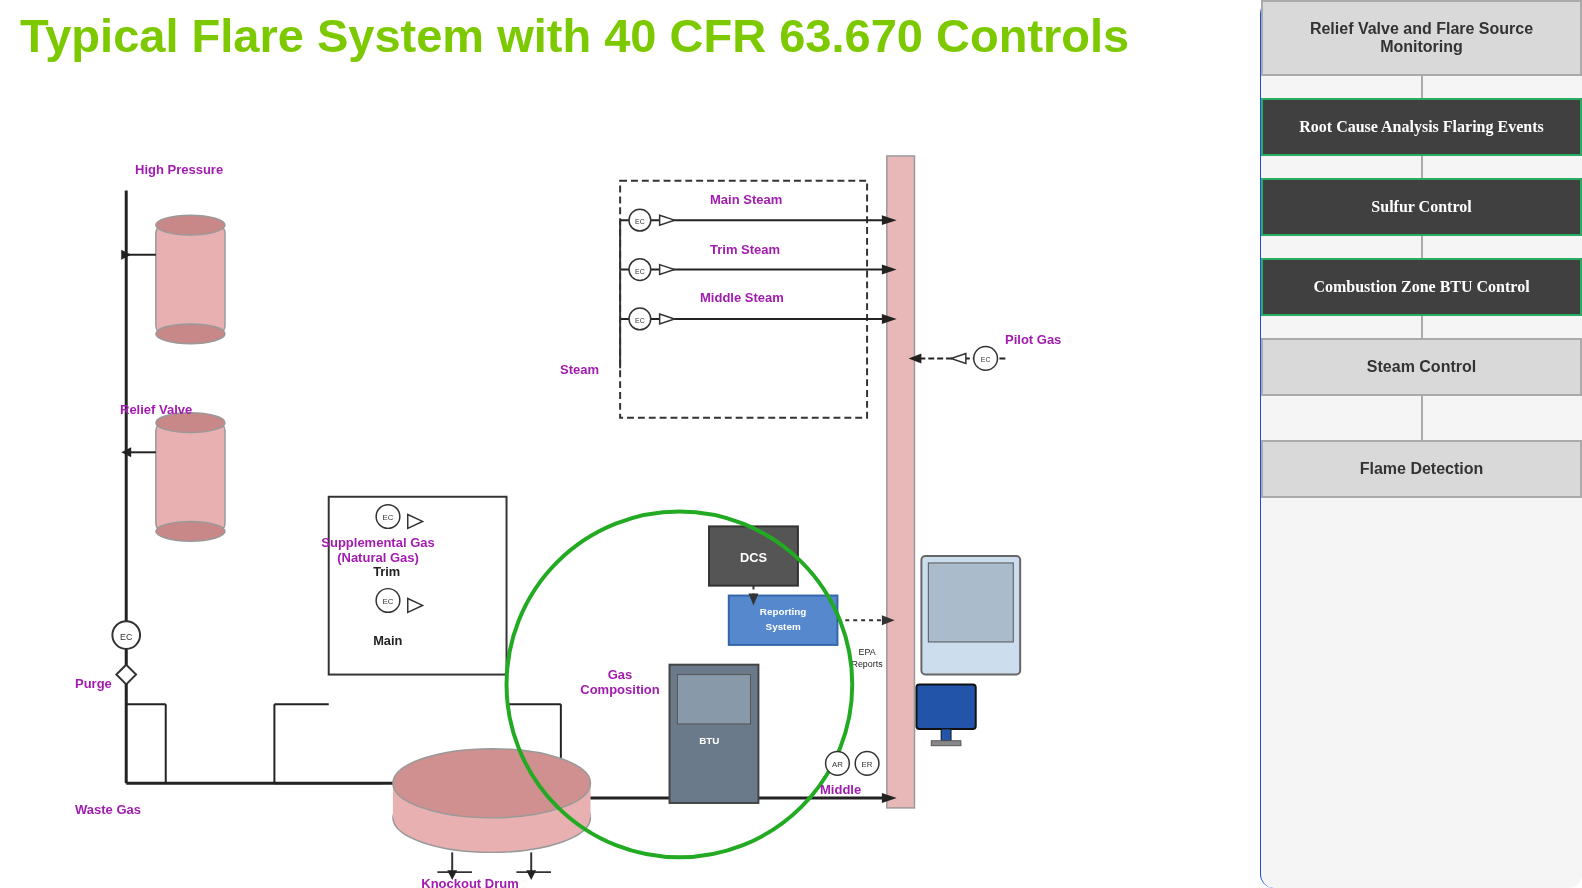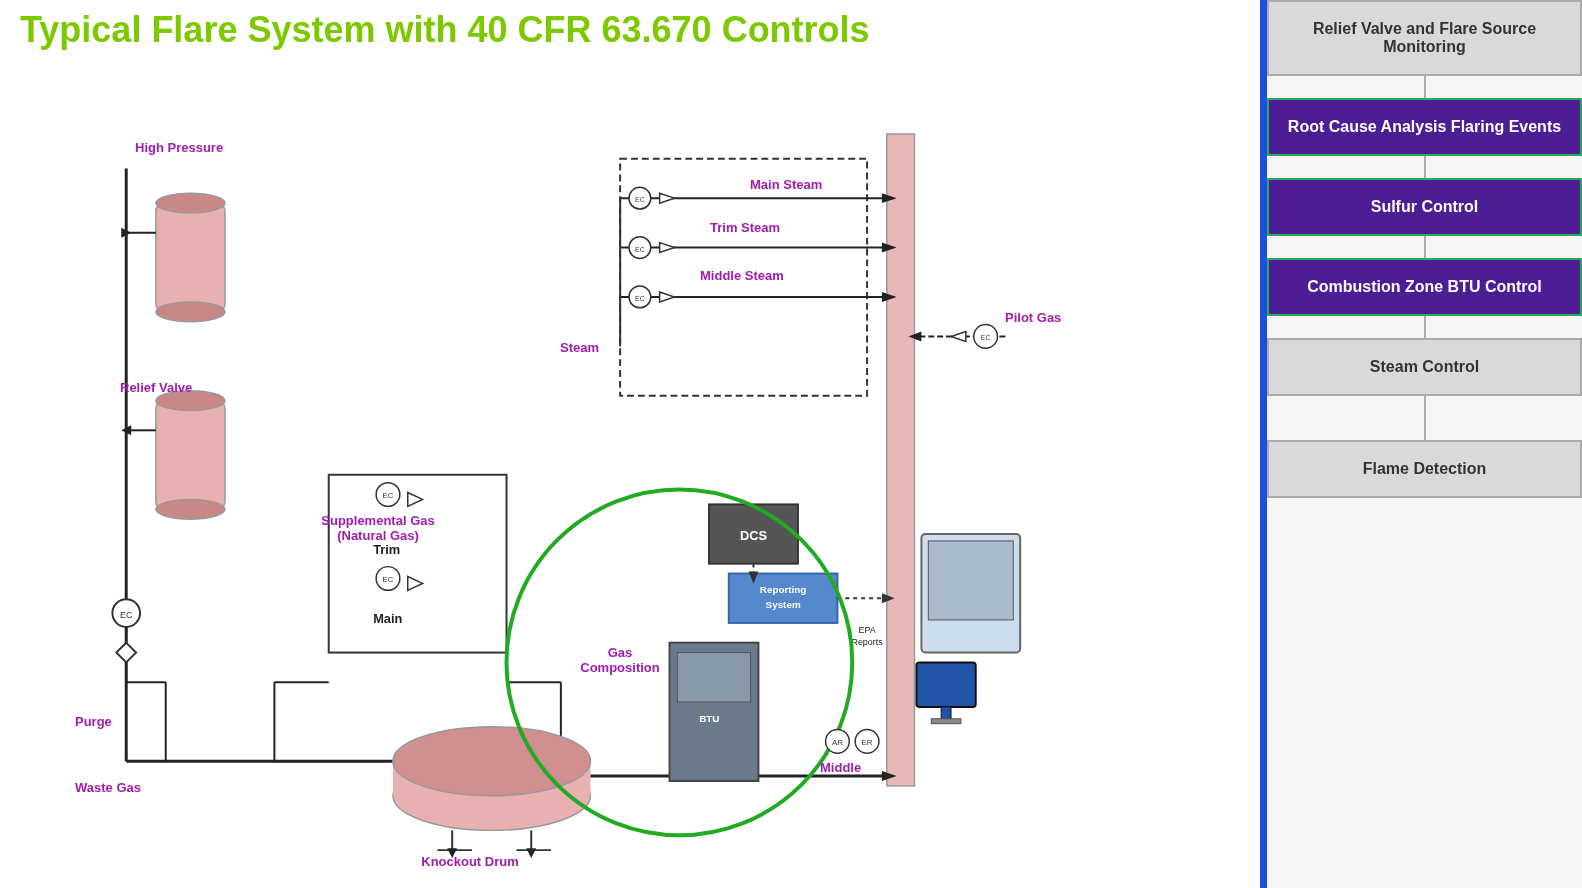--- a/index.html
+++ b/index.html
@@ -13,35 +13,37 @@
     }
 
     
     #main-area {
       flex: 1;
       padding: 10px 20px;
       position: relative;
     }
 
     #page-title {
-      font-size: 36px;
+      font-size: 47px;
       font-weight: bold;
       color: #7dc900;
+      margin-bottom: 10px;
       line-height: 1.1;
     }
 
     
     #sidebar {
       width: 322px;
       display: flex;
       flex-direction: column;
       align-items: center;
       padding: 0;
-      border-left: 7px solid #1d4ed8;
+      border-left: 1px solid #1d4ed8;
       background: #f5f5f5;
+      border-radius: 14px;
     }
 
     .sidebar-item {
       width: 100%;
       display: flex;
       align-items: center;
       justify-content: center;
       text-align: center;
       padding: 18px 10px;
       font-size: 16px;
@@ -51,23 +53,24 @@
       position: relative;
     }
 
     .sidebar-item.gray {
       background: #d9d9d9;
       color: #333;
       border-color: #aaa;
     }
 
     .sidebar-item.green {
-      background: #4c1d95;
+      background: #404040;
       color: #fff;
       border-color: #27ae60;
+      font-family: Liberation Serif, serif;
     }
 
     .sidebar-connector {
       width: 2px;
       height: 22px;
       background: #aaa;
       margin: 0 auto;
     }
 
     
@@ -235,27 +238,27 @@
       <rect x="895" y="490" width="100" height="120" fill="#ccddee" stroke="#666" stroke-width="2" rx="4"></rect>
       <rect x="902" y="497" width="86" height="80" fill="#aabbcc" stroke="#555" stroke-width="1"></rect>
 
       <rect x="890" y="620" width="60" height="45" fill="#2255aa" stroke="#111" stroke-width="2" rx="3"></rect>
       <rect x="915" y="665" width="10" height="12" fill="#2255aa" stroke="#111" stroke-width="1"></rect>
       <rect x="905" y="677" width="30" height="5" fill="#888" stroke="#555" stroke-width="1"></rect>
     </svg>
 
     <div class="diagram-label" style="left:115px; top:90px;">High Pressure</div>
     <div class="diagram-label" style="left:100px; top:330px;text-align:right;">Relief Valve</div>
-    <div class="diagram-label" style="left:55px; top:664px;">Purge</div>
+    <div class="diagram-label" style="left:55px; top:604px;">Purge</div>
     <div class="diagram-label" style="left:55px; top:730px;">Waste Gas</div>
     <div class="diagram-label" style="left:400px; top:768px; width:100px;margin-top:36px;">Knockout
 Drum</div>
     <div class="diagram-label" style="left:283px; top:415px; width:150px;margin-top:48px;">Supplemental Gas<br>(Natural Gas)</div>
     <div class="diagram-label" style="left:540px; top:290px;">Steam</div>
-    <div class="diagram-label" style="left:730px; top:120px;margin-top:7px;">Main Steam</div>
+    <div class="diagram-label" style="left:690px; top:120px;">Main Steam</div>
     <div class="diagram-label" style="left:690px; top:170px;">Trim Steam</div>
     <div class="diagram-label" style="left:680px; top:218px;">Middle Steam</div>
     <div class="diagram-label" style="left:985px; top:260px;">Pilot Gas</div>
     <div class="diagram-label" style="left:555px; top:595px; width:90px;">Gas<br>Composition</div>
     <div class="diagram-label" style="left:800px; top:710px;">Middle</div>
   </div>
 </div>
 
 <div id="sidebar">
 

